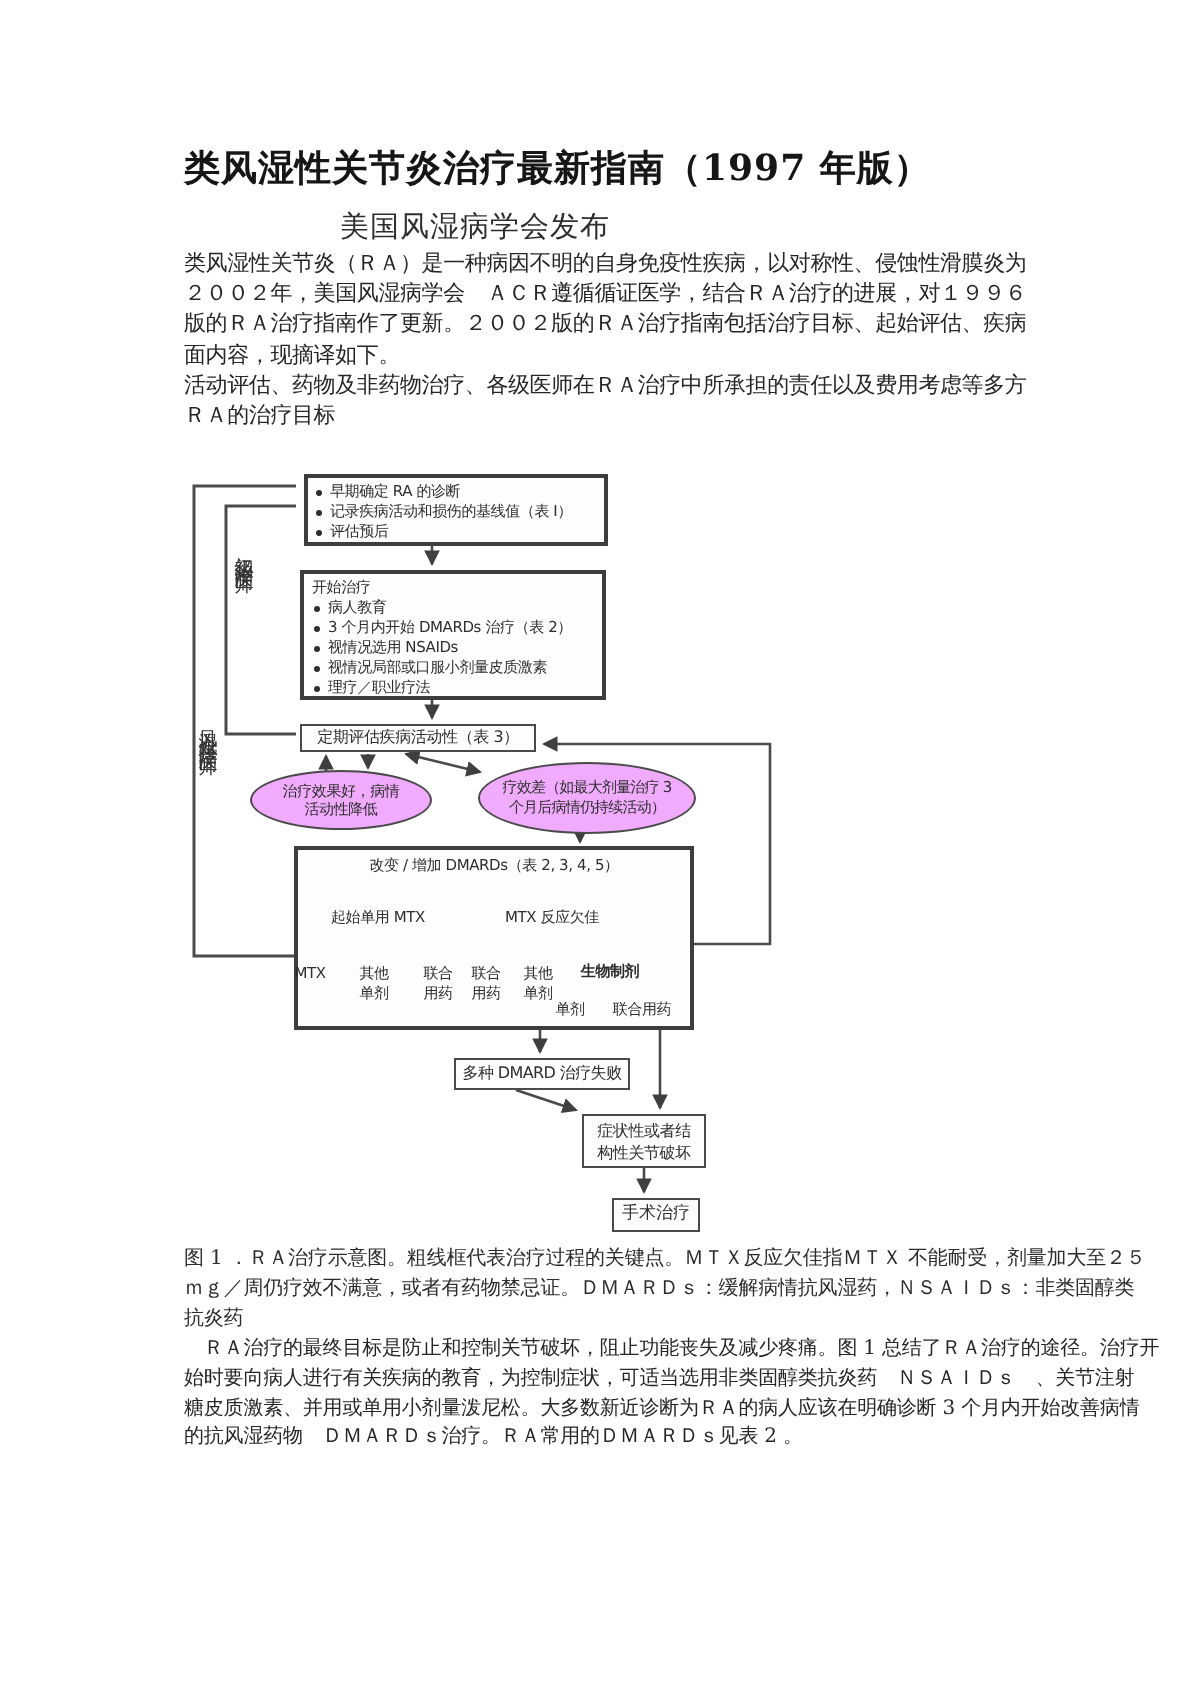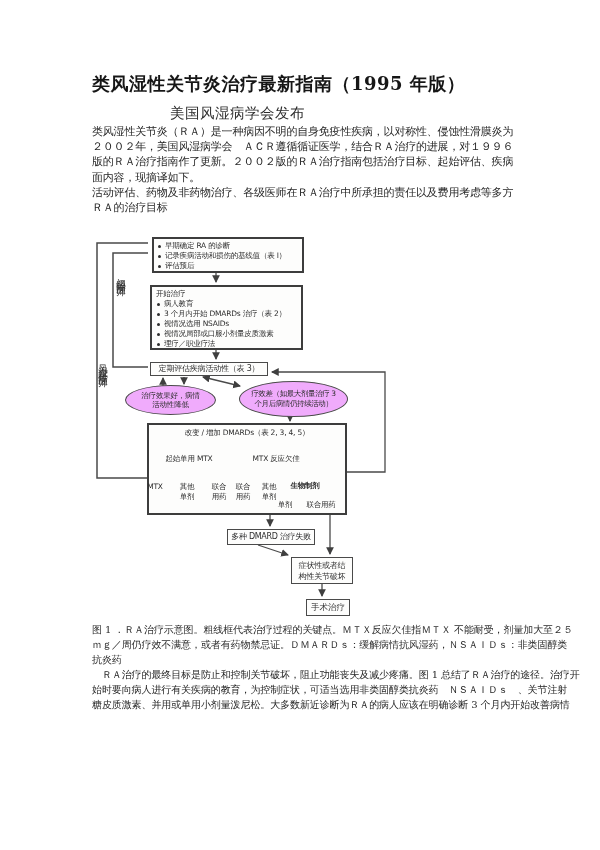--- a/index.html
+++ b/index.html
@@ -59,21 +59,21 @@
            font-size:9.5px; letter-spacing:2px; color:#333; }
   .role-primary{ left:114px; top:270px; }
   .role-specialist{ left:96px; top:357px; }
   .connectors{ position:absolute; left:0; top:0; }
 </style>
 </head>
 <body>
 
 <div class="page">
 
-  <h1 class="doc-title">类风湿性关节炎治疗最新指南（1995 年版）</h1>
+  <h1 class="doc-title">类风湿性关节炎治疗最新指南（1997 年版）</h1>
   <div class="doc-subtitle">美国风湿病学会发布</div>
 
   <div class="intro">
     <div class="tline">类风湿性关节炎（ＲＡ）是一种病因不明的自身免疫性疾病，以对称性、侵蚀性滑膜炎为</div>
     <div class="tline">２００２年，美国风湿病学会　ＡＣＲ遵循循证医学，结合ＲＡ治疗的进展，对１９９６</div>
     <div class="tline">版的ＲＡ治疗指南作了更新。２００２版的ＲＡ治疗指南包括治疗目标、起始评估、疾病</div>
     <div class="tline">面内容，现摘译如下。</div>
     <div class="tline">活动评估、药物及非药物治疗、各级医师在ＲＡ治疗中所承担的责任以及费用考虑等多方</div>
     <div class="tline">ＲＡ的治疗目标</div>
   </div>
@@ -202,15 +202,16 @@
   <div class="caption">
     <div class="tline">图 1 ．ＲＡ治疗示意图。粗线框代表治疗过程的关键点。ＭＴＸ反应欠佳指ＭＴＸ 不能耐受，剂量加大至２５</div>
     <div class="tline">ｍｇ／周仍疗效不满意，或者有药物禁忌证。ＤＭＡＲＤｓ：缓解病情抗风湿药，ＮＳＡＩＤｓ：非类固醇类</div>
     <div class="tline">抗炎药</div>
   </div>
 
   <div class="body2">
     <div class="tline">　ＲＡ治疗的最终目标是防止和控制关节破坏，阻止功能丧失及减少疼痛。图 1 总结了ＲＡ治疗的途径。治疗开</div>
     <div class="tline">始时要向病人进行有关疾病的教育，为控制症状，可适当选用非类固醇类抗炎药　ＮＳＡＩＤｓ　、关节注射</div>
     <div class="tline">糖皮质激素、并用或单用小剂量泼尼松。大多数新近诊断为ＲＡ的病人应该在明确诊断 3 个月内开始改善病情</div>
+    <div class="tline">的抗风湿药物　ＤＭＡＲＤｓ治疗。ＲＡ常用的ＤＭＡＲＤｓ见表 2 。</div>
   </div>
 
 </div>
 
 </body></html>

